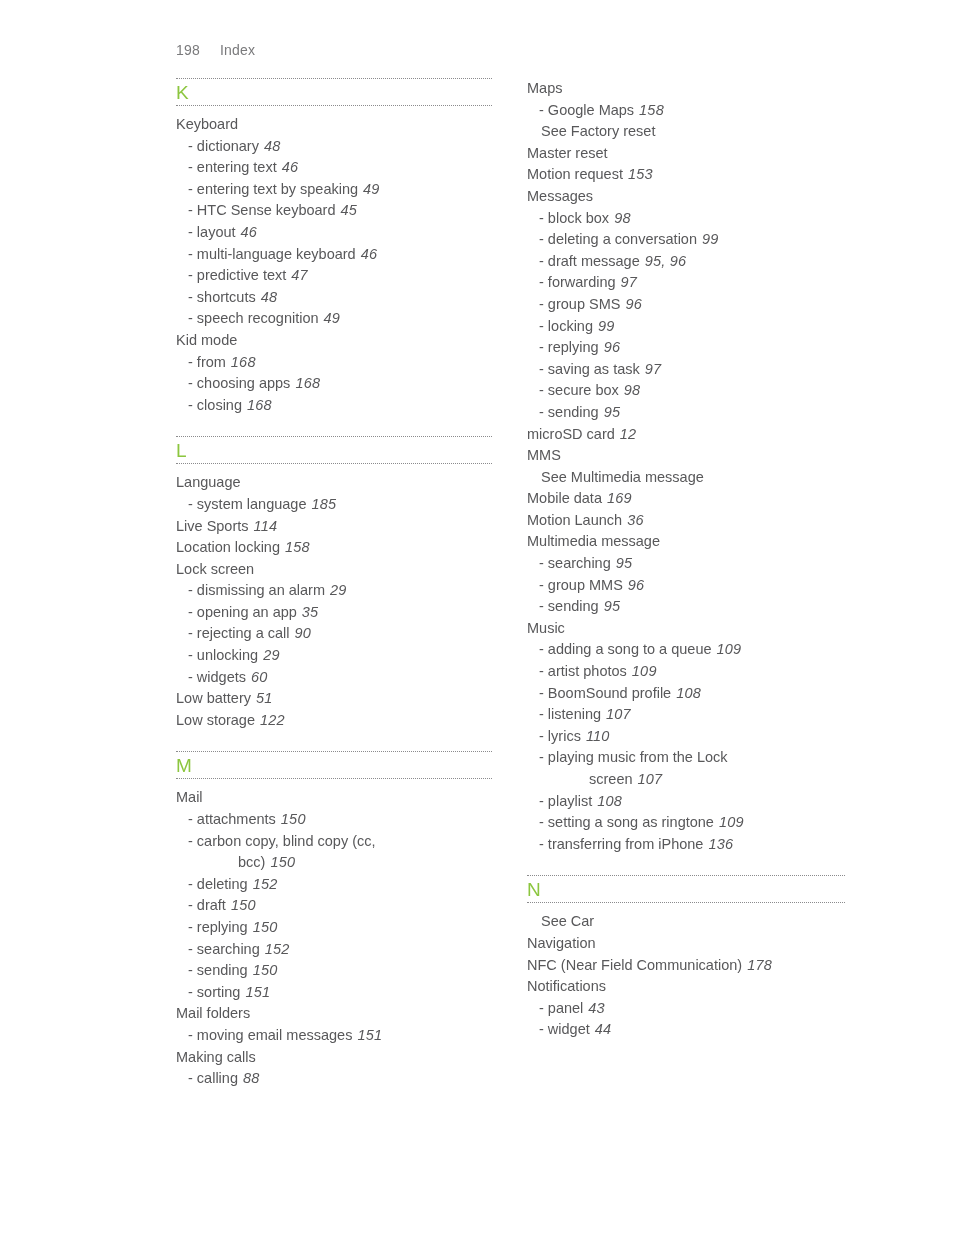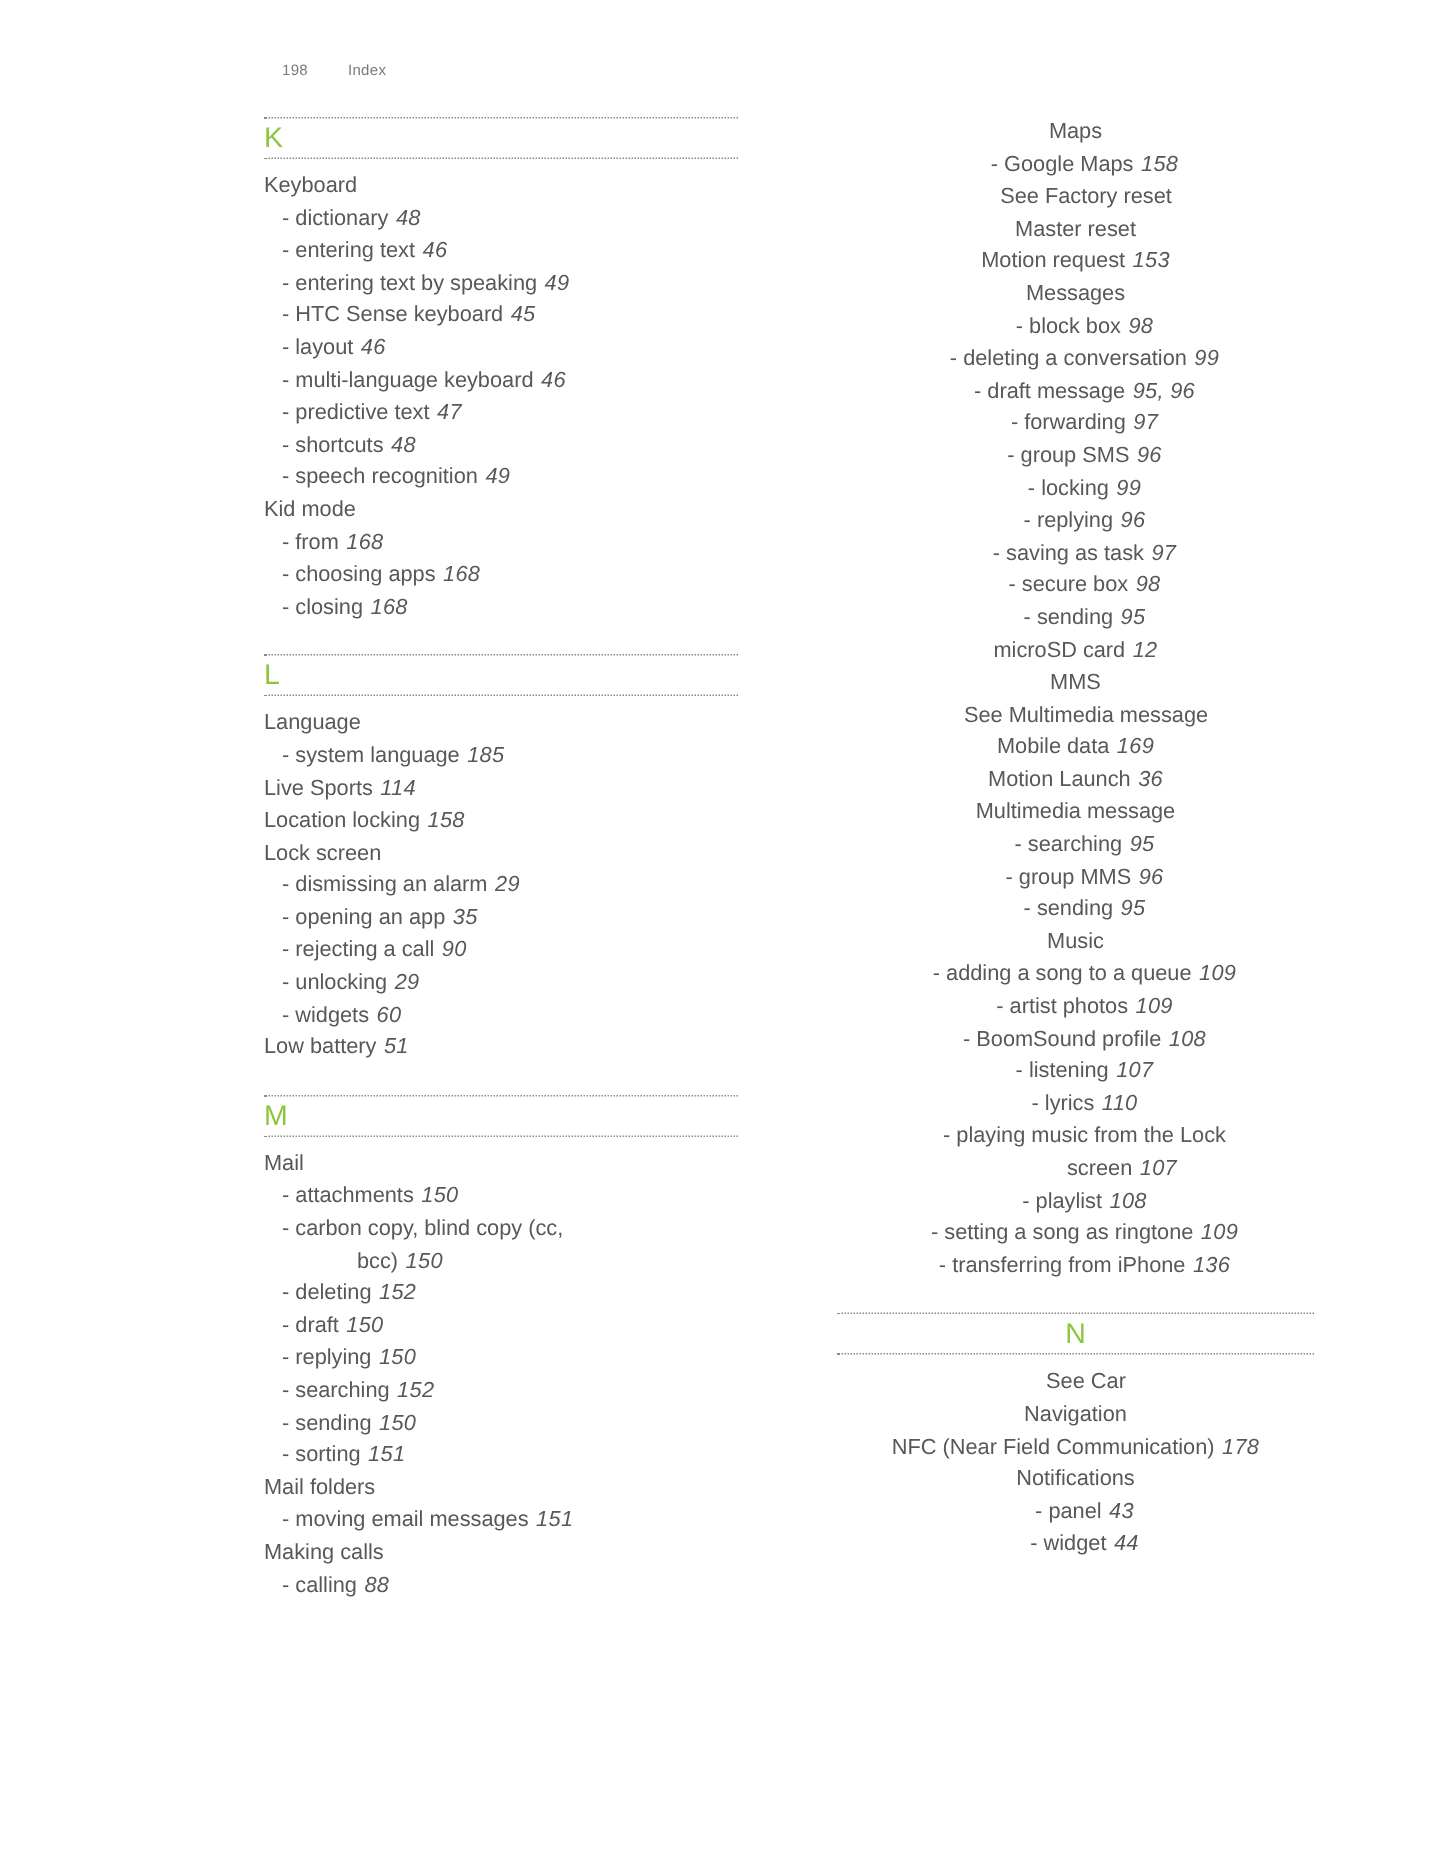--- a/index.html
+++ b/index.html
@@ -12,44 +12,44 @@
     height: 1235px;
     position: relative;
     font-family: "Liberation Sans", sans-serif;
     color: #58585a;
     -webkit-font-smoothing: antialiased;
   }
 
   
   .page-head {
     position: absolute;
-    left: 188px;
+    left: 176px;
     top: 42px;
-    font-size: 10px;
+    font-size: 14px;
     color: #7a7a7c;
     letter-spacing: 0.2px;
     display: flex;
     align-items: baseline;
   }
   .page-head .folio { min-width: 44px; }
   .page-head .section-name { }
 
   
   .columns {
     position: absolute;
     left: 0;
     top: 78px;
     width: 954px;
   }
   .col {
     position: absolute;
     top: 0;
   }
   .col-left  { left: 176px; width: 316px; }
-  .col-right { left: 558px; width: 318px; text-align: center; }
+  .col-right { left: 527px; width: 318px; }
 
   
   .letter-block {
     position: relative;
     margin-bottom: 8px;
   }
   .rule {
     height: 0;
     border-top: 1px dotted #8b8b8d;
     line-height: 0;
@@ -124,20 +124,21 @@
         <div class="entry level-1"><span class="dash">- </span><span class="label">system language</span><span class="pages">185</span></div>
         <div class="entry level-0"><span class="label">Live Sports</span><span class="pages">114</span></div>
         <div class="entry level-0"><span class="label">Location locking</span><span class="pages">158</span></div>
         <div class="entry level-0"><span class="label">Lock screen</span></div>
         <div class="entry level-1"><span class="dash">- </span><span class="label">dismissing an alarm</span><span class="pages">29</span></div>
         <div class="entry level-1"><span class="dash">- </span><span class="label">opening an app</span><span class="pages">35</span></div>
         <div class="entry level-1"><span class="dash">- </span><span class="label">rejecting a call</span><span class="pages">90</span></div>
         <div class="entry level-1"><span class="dash">- </span><span class="label">unlocking</span><span class="pages">29</span></div>
         <div class="entry level-1"><span class="dash">- </span><span class="label">widgets</span><span class="pages">60</span></div>
         <div class="entry level-0"><span class="label">Low battery</span><span class="pages">51</span></div>
+        <div class="entry level-0"><span class="label">Low storage</span><span class="pages">122</span></div>
       </div>
       <div class="letter-block" style="margin-top: 20px;">
         <div class="rule"></div>
         <div class="letter-glyph">M</div>
         <div class="rule"></div>
       </div>
       <div class="entries">
         <div class="entry level-0"><span class="label">Mail</span></div>
         <div class="entry level-1"><span class="dash">- </span><span class="label">attachments</span><span class="pages">150</span></div>
         <div class="entry level-1"><span class="dash">- </span><span class="label">carbon copy, blind copy (cc,</span></div>

